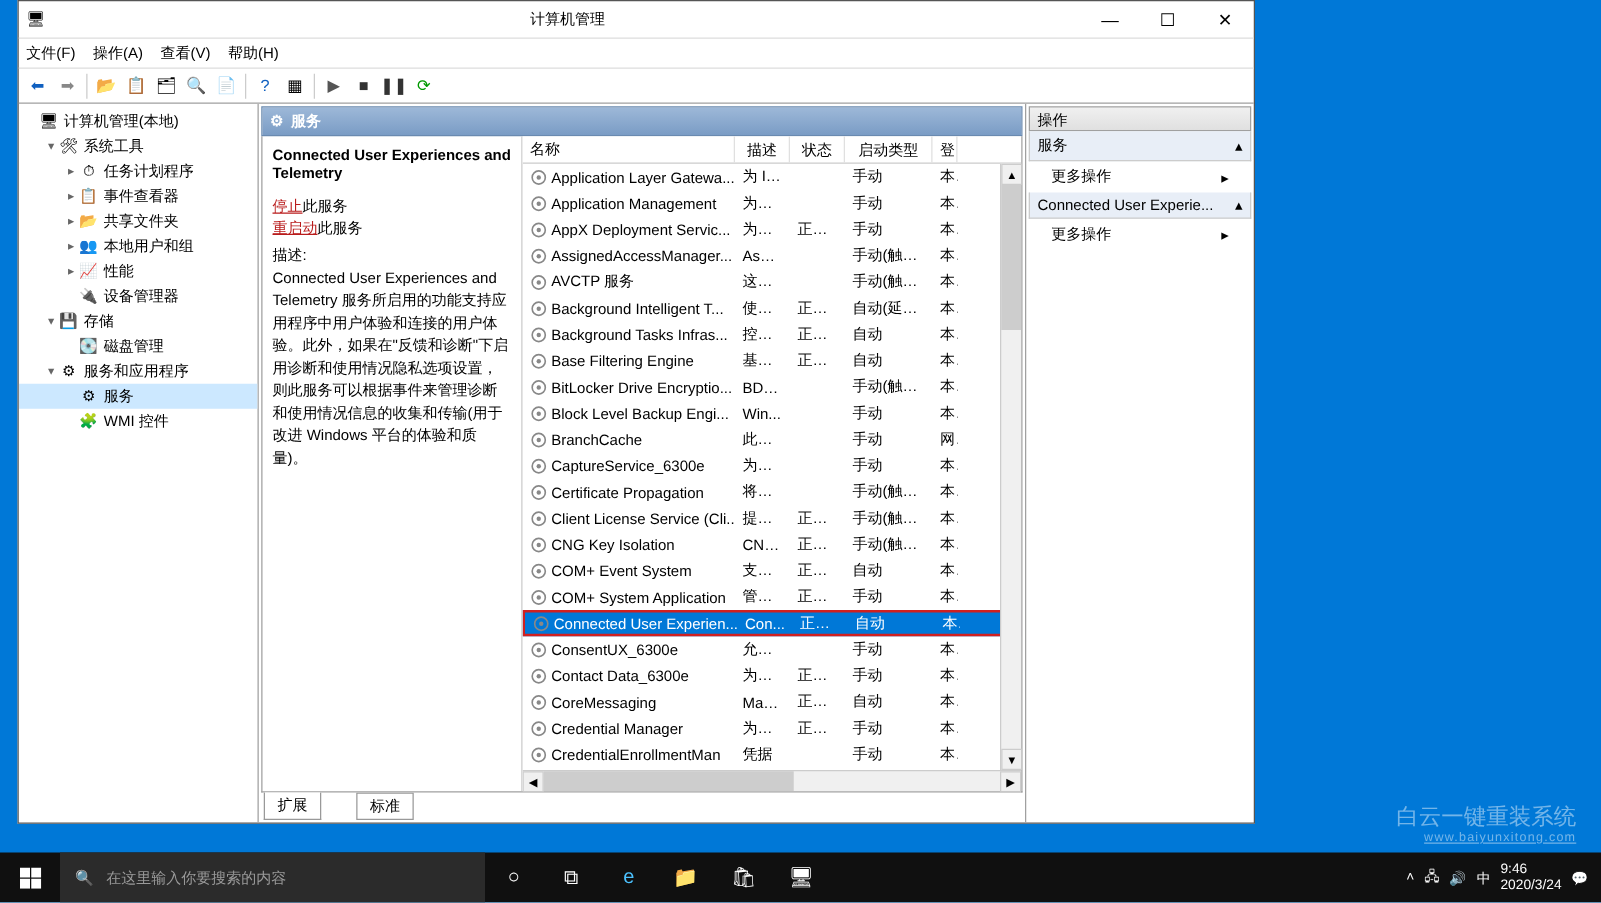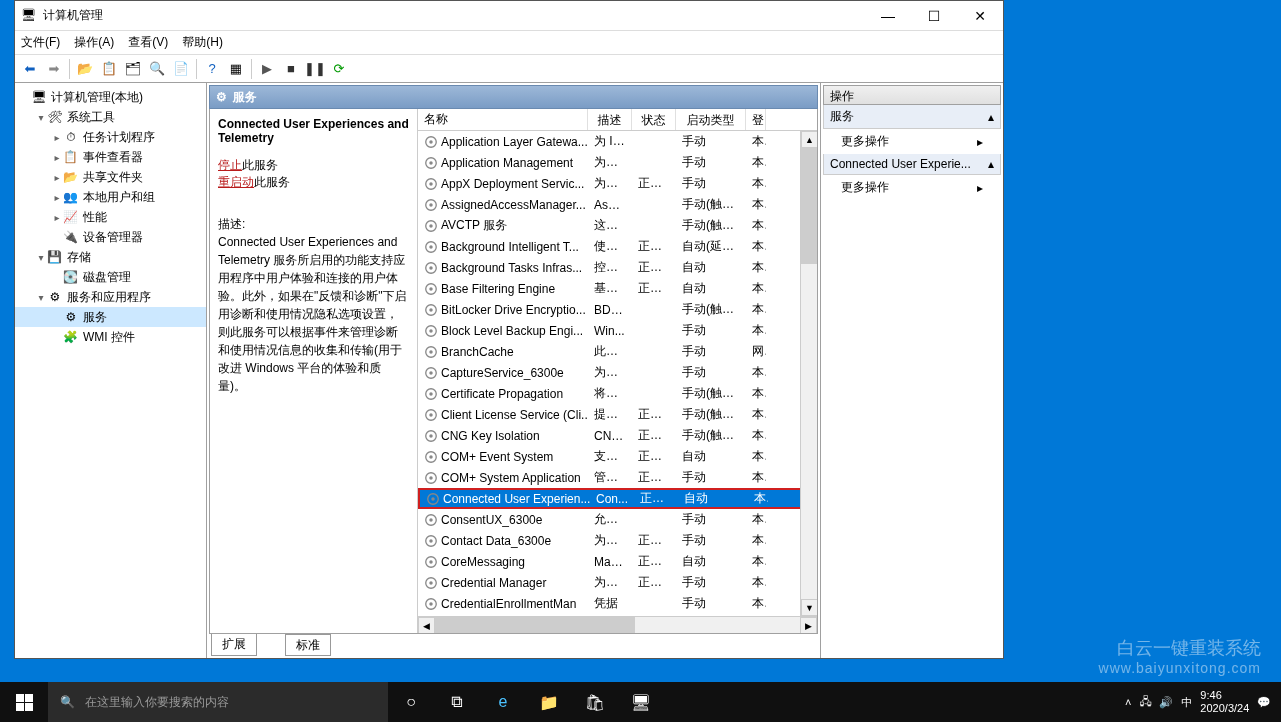--- a/index.html
+++ b/index.html
@@ -1,39 +1,39 @@
 <!DOCTYPE html>
 <html><head>
 <meta charset="utf-8">
 <style>
 * { box-sizing: border-box; margin: 0; padding: 0; }
 body { font-family: "Microsoft YaHei", "Segoe UI", sans-serif; font-size: 12px; background: #0078d7; width: 1281px; height: 722px; overflow: hidden; position: relative; }
 .window { position: absolute; left: 14px; top: 0; width: 990px; height: 659px; background: #fff; border: 1px solid #555; display: flex; flex-direction: column; }
 .titlebar { height: 30px; display: flex; align-items: center; padding-left: 6px; border-bottom: 1px solid #ddd; }
 .titlebar .icon { width: 16px; height: 16px; margin-right: 6px; }
-.titlebar .title { flex: 1; }
+.titlebar .title { flex: 1; text-align: center; }
 .titlebar .winbtns { display: flex; }
 .titlebar .winbtns div { width: 46px; height: 30px; display: flex; align-items: center; justify-content: center; font-size: 14px; }
 .menubar { height: 24px; display: flex; align-items: center; padding-left: 6px; gap: 14px; border-bottom: 1px solid #ddd; }
 .toolbar { height: 28px; display: flex; align-items: center; padding-left: 4px; gap: 2px; border-bottom: 1px solid #a0a0a0; }
 .toolbar .tbtn { width: 22px; height: 22px; display: flex; align-items: center; justify-content: center; border: 1px solid transparent; font-size: 13px; }
 .toolbar .sep { width: 1px; height: 20px; background: #ccc; margin: 0 2px; }
 .body { flex: 1; display: flex; overflow: hidden; }
 .tree { width: 192px; border-right: 1px solid #a0a0a0; padding: 4px 0; overflow: auto; }
 .tree-row { display: flex; align-items: center; height: 20px; padding-left: 4px; white-space: nowrap; }
 .tree-row.sel { background: #cce8ff; }
 .tw { width: 12px; display: inline-flex; justify-content: center; color: #666; font-size: 10px; cursor: pointer; }
 .ticon { width: 16px; height: 16px; margin-right: 4px; display: inline-flex; align-items: center; justify-content: center; font-size: 12px; }
 .middle { flex: 1; display: flex; flex-direction: column; border-right: 1px solid #a0a0a0; overflow: hidden; padding: 2px; }
 .mheader { height: 24px; background: linear-gradient(#9db8d8,#7a9cc5); color: #fff; display: flex; align-items: center; padding-left: 6px; gap: 6px; font-weight: bold; border: 1px solid #6a8ab0; }
 .mcontent { flex: 1; display: flex; border: 1px solid #a0a0a0; border-top: none; overflow: hidden; }
 .detail { width: 208px; border-right: 1px solid #ccc; padding: 8px; overflow: auto; }
 .detail h3 { font-size: 12px; font-weight: bold; margin-bottom: 12px; }
 .detail a { color: #b91c1c; text-decoration: underline; }
-.detail .desc { margin-top: 24px; line-height: 1.5; }
+.detail .desc { margin-top: 4px; line-height: 1.5; }
 .tablewrap { flex: 1; display: flex; flex-direction: column; overflow: hidden; position: relative; }
 .thead { display: flex; height: 22px; border-bottom: 1px solid #ccc; background: #fff; text-align: center; }
 .thead div { padding: 3px 6px; border-right: 1px solid #e0e0e0; overflow: hidden; white-space: nowrap; }
 .tbody { flex: 1; overflow-y: hidden; overflow-x: hidden; }
 .trow { display: flex; height: 21px; align-items: center; }
 .trow.selected { background: #0078d7; color: #fff; border: 2px solid #d02020; }
 .trow > div { padding: 0 6px; overflow: hidden; white-space: nowrap; text-overflow: ellipsis; }
 .c-name { width: 170px; display: flex; align-items: center; gap: 3px; }
 .c-desc { width: 44px; } .c-stat { width: 44px; } .c-start { width: 70px; } .c-log { width: 20px; }
 .gear { width: 14px; height: 14px; flex-shrink: 0; }
@@ -52,21 +52,21 @@
 .aitem { padding: 4px 18px; display: flex; justify-content: space-between; align-items: center; }
 .taskbar { position: absolute; left: 0; bottom: 0; width: 100%; height: 40px; background: #101010; display: flex; align-items: center; color: #fff; }
 .start { width: 48px; height: 40px; display: flex; align-items: center; justify-content: center; }
 .search { width: 340px; height: 40px; background: #2b2b2b; display: flex; align-items: center; padding: 0 12px; gap: 10px; color: #999; }
 .tbicons { display: flex; height: 40px; }
 .tbicons div { width: 46px; display: flex; align-items: center; justify-content: center; font-size: 16px; }
 .tray { margin-left: auto; display: flex; align-items: center; gap: 8px; padding-right: 10px; font-size: 11px; }
 .clock { line-height: 1.2; }
 .deskicon { position: absolute; width: 60px; text-align: center; color: #fff; font-size: 11px; }
 .watermark { position: absolute; right: 20px; bottom: 46px; color: rgba(255,255,255,0.45); font-size: 18px; text-align: right; }
-.watermark .sub { font-size: 14px; letter-spacing: 1px; }
+.watermark .sub { font-size: 10px; letter-spacing: 1px; text-decoration: underline; }
 </style>
 </head>
 <body>
 
 <div class="deskicon" style="left:0;top:272px"><span>汉</span></div>
 <div class="deskicon" style="left:0;top:356px"><span>M</span></div>
 <div class="deskicon" style="left:0;top:478px"><span>私</span></div>
 <div class="deskicon" style="left:0;top:592px"><span>修</span></div>
 
 <div class="window">

